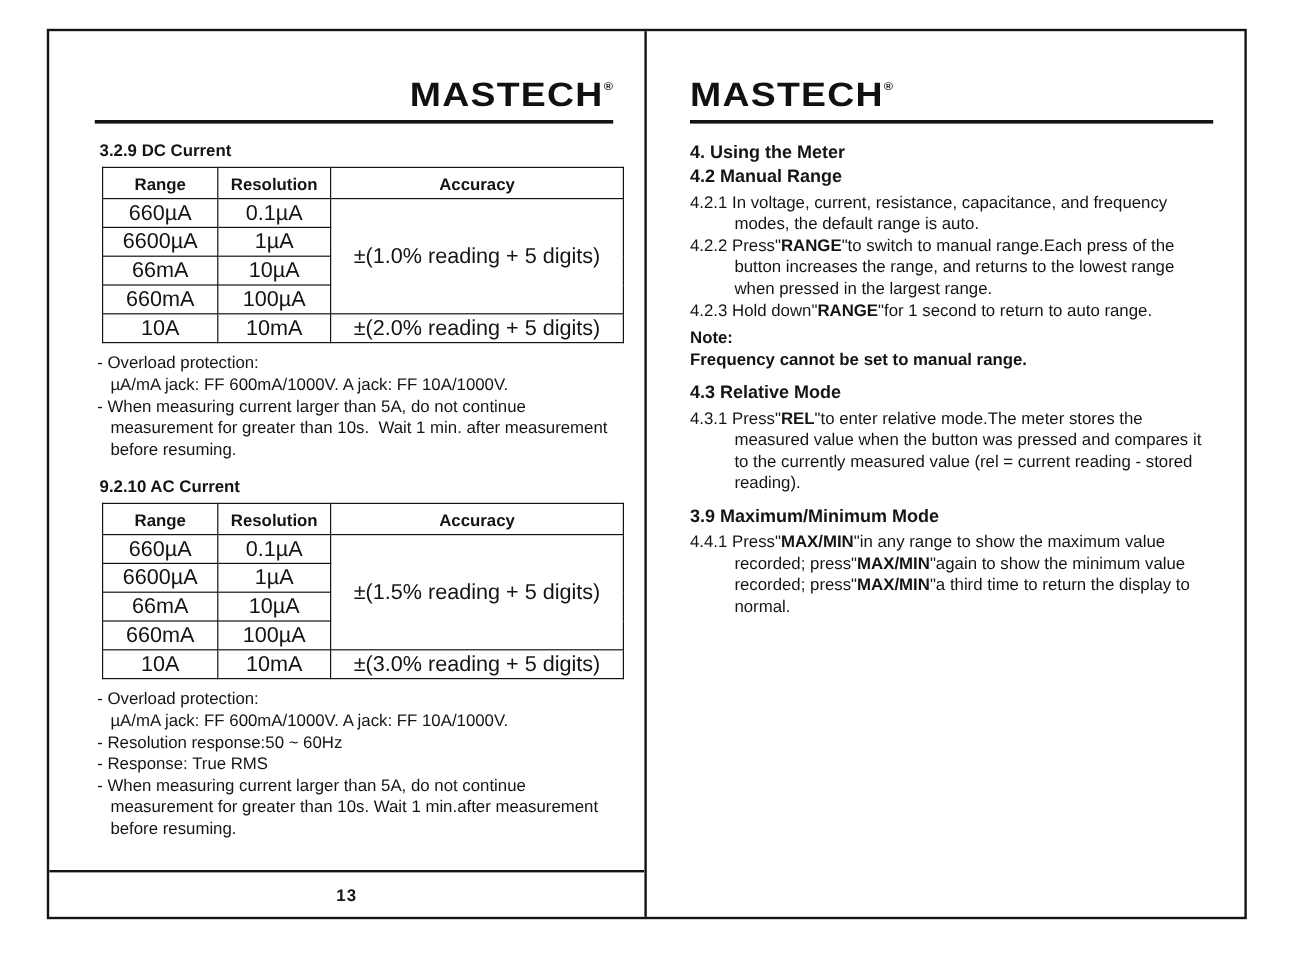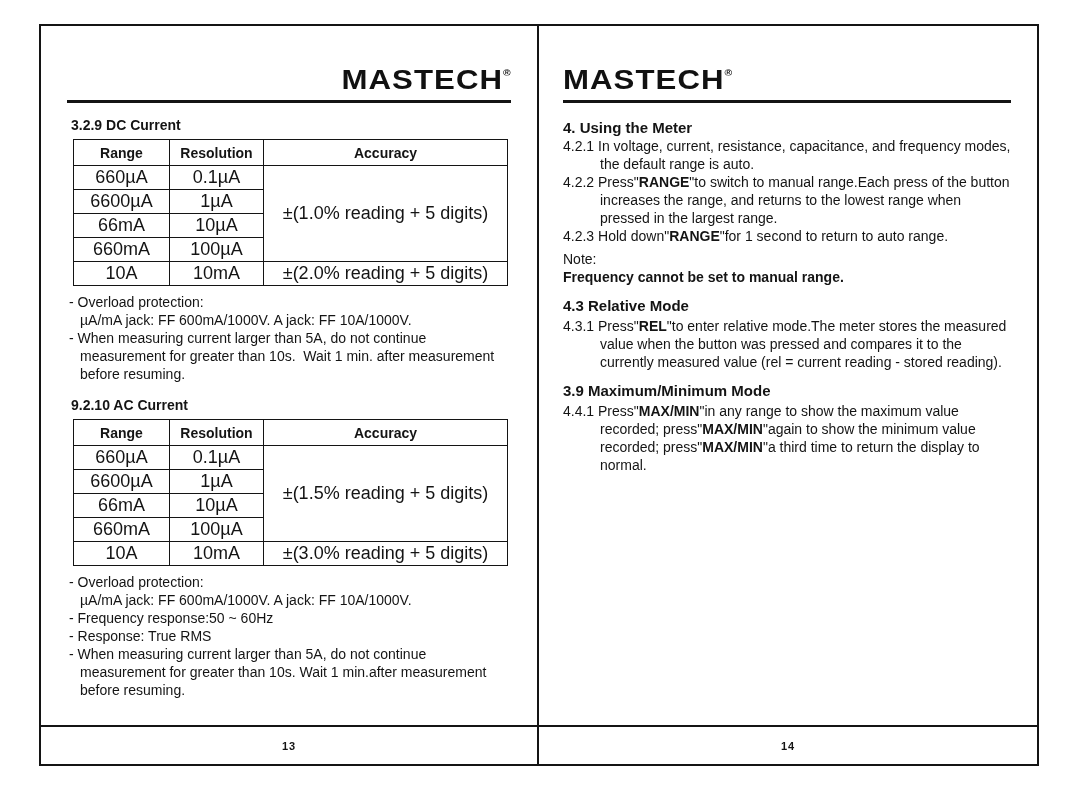--- a/index.html
+++ b/index.html
@@ -13,21 +13,21 @@
   .spread {
     position: absolute; left: 39px; top: 24px;
     width: 1000px; height: 742px;
     border: 2px solid #141414;
     display: flex;
     background: #fff;
   }
   .page { width: 50%; display: flex; flex-direction: column; overflow: hidden; }
   .page-left { border-right: 2px solid #141414; }
 
-  .content { flex: 1; padding: 18px 26px 0 26px; }
+  .content { flex: 1; padding: 18px 26px 0 26px; margin-left: 12px; }
   .page-right .content { padding: 18px 26px 0 24px; }
 
   
   .logo-row { height: 52px; display: flex; align-items: flex-end; }
   .logo-row.align-right { justify-content: flex-end; }
   .logo {
     font-weight: bold; font-size: 30px; letter-spacing: 1px;
     color: #111; transform: scale(1.04, 0.94); transform-origin: left bottom;
     white-space: nowrap;
   }
@@ -48,29 +48,29 @@
   .notes { margin: 7px 0 0 2px; }
   .note { font-size: 14px; line-height: 18px; white-space: pre-wrap; }
   .note.hang { padding-left: 11px; text-indent: -11px; }
   .note.sub  { padding-left: 11px; }
 
   
   .h1 { font-size: 15px; font-weight: bold; margin-top: 15px; line-height: 19px; }
   .h2 { font-size: 15px; font-weight: bold; margin: 10px 0 2px; line-height: 19px; }
   .h1 + section .h2 { margin-top: 1px; }
   .item { font-size: 14px; line-height: 18px; padding-left: 37px; text-indent: -37px; }
-  .note-label { font-size: 14px; font-weight: normal; margin-top: 5px; line-height: 18px; }
+  .note-label { font-size: 14px; font-weight: bold; margin-top: 5px; line-height: 18px; }
   .note-text { font-size: 14px; line-height: 18px; font-weight: bold; }
 
   
   .footer {
     height: 39px; border-top: 2px solid #141414;
     display: flex; align-items: center; justify-content: center;
   }
-  .page-num { font-size: 11px; font-weight: bold; letter-spacing: 1px; }
+  .page-num { font-size: 14px; font-weight: bold; letter-spacing: 1px; }
 </style>
 </head>
 <body>
 
 <div class="spread">
 
   <div class="page page-left">
     <div class="content">
       <div class="logo-row align-right">
         <span class="logo"><span>MASTECH</span><span class="reg">®</span></span>
@@ -161,21 +161,21 @@
             <td>10A</td>
             <td>10mA</td>
             <td>±(3.0% reading + 5 digits)</td>
           </tr>
         </tbody>
       </table>
 
       <div class="notes">
         <p class="note hang">- Overload protection:</p>
         <p class="note sub">µA/mA jack: FF 600mA/1000V. A jack: FF 10A/1000V.</p>
-        <p class="note hang">- Frequency response:50 ~ 60Hz</p>
+        <p class="note hang">- Resolution response:50 ~ 60Hz</p>
         <p class="note hang">- Response: True RMS</p>
         <p class="note hang">- When measuring current larger than 5A, do not continue measurement for greater than 10s. Wait 1 min.after measurement before resuming.</p>
       </div>
     </div>
 
     <div class="footer">
       <span class="page-num">13</span>
     </div>
   </div>
 
@@ -183,36 +183,34 @@
     <div class="content">
       <div class="logo-row">
         <span class="logo"><span>MASTECH</span><span class="reg">®</span></span>
       </div>
       <div class="rule"></div>
 
       <p class="h1">4. Using the Meter</p>
 
 
       <section>
+        <p class="h2">4.2 Manual Range</p>
         <p class="item">4.2.1 In voltage, current, resistance, capacitance, and frequency modes, the default range is auto.</p>
         <p class="item">4.2.2 Press"<b>RANGE</b>"to switch to manual range.Each press of the button increases the range, and returns to the lowest range when pressed in the largest range.</p>
         <p class="item">4.2.3 Hold down"<b>RANGE</b>"for 1 second to return to auto range.</p>
         <p class="note-label">Note:</p>
         <p class="note-text">Frequency cannot be set to manual range.</p>
       </section>
 
       <section>
         <p class="h2">4.3 Relative Mode</p>
         <p class="item">4.3.1 Press"<b>REL</b>"to enter relative mode.The meter stores the measured value when the button was pressed and compares it to the currently measured value (rel = current reading - stored reading).</p>
       </section>
 
       <section>
         <p class="h2">3.9 Maximum/Minimum Mode</p>
         <p class="item">4.4.1 Press"<b>MAX/MIN</b>"in any range to show the maximum value recorded; press"<b>MAX/MIN</b>"again to show the minimum value recorded; press"<b>MAX/MIN</b>"a third time to return the display to normal.</p>
       </section>
     </div>
 
-    <div class="footer">
-      <span class="page-num">14</span>
-    </div>
   </div>
 
 </div>
 
 </body></html>

